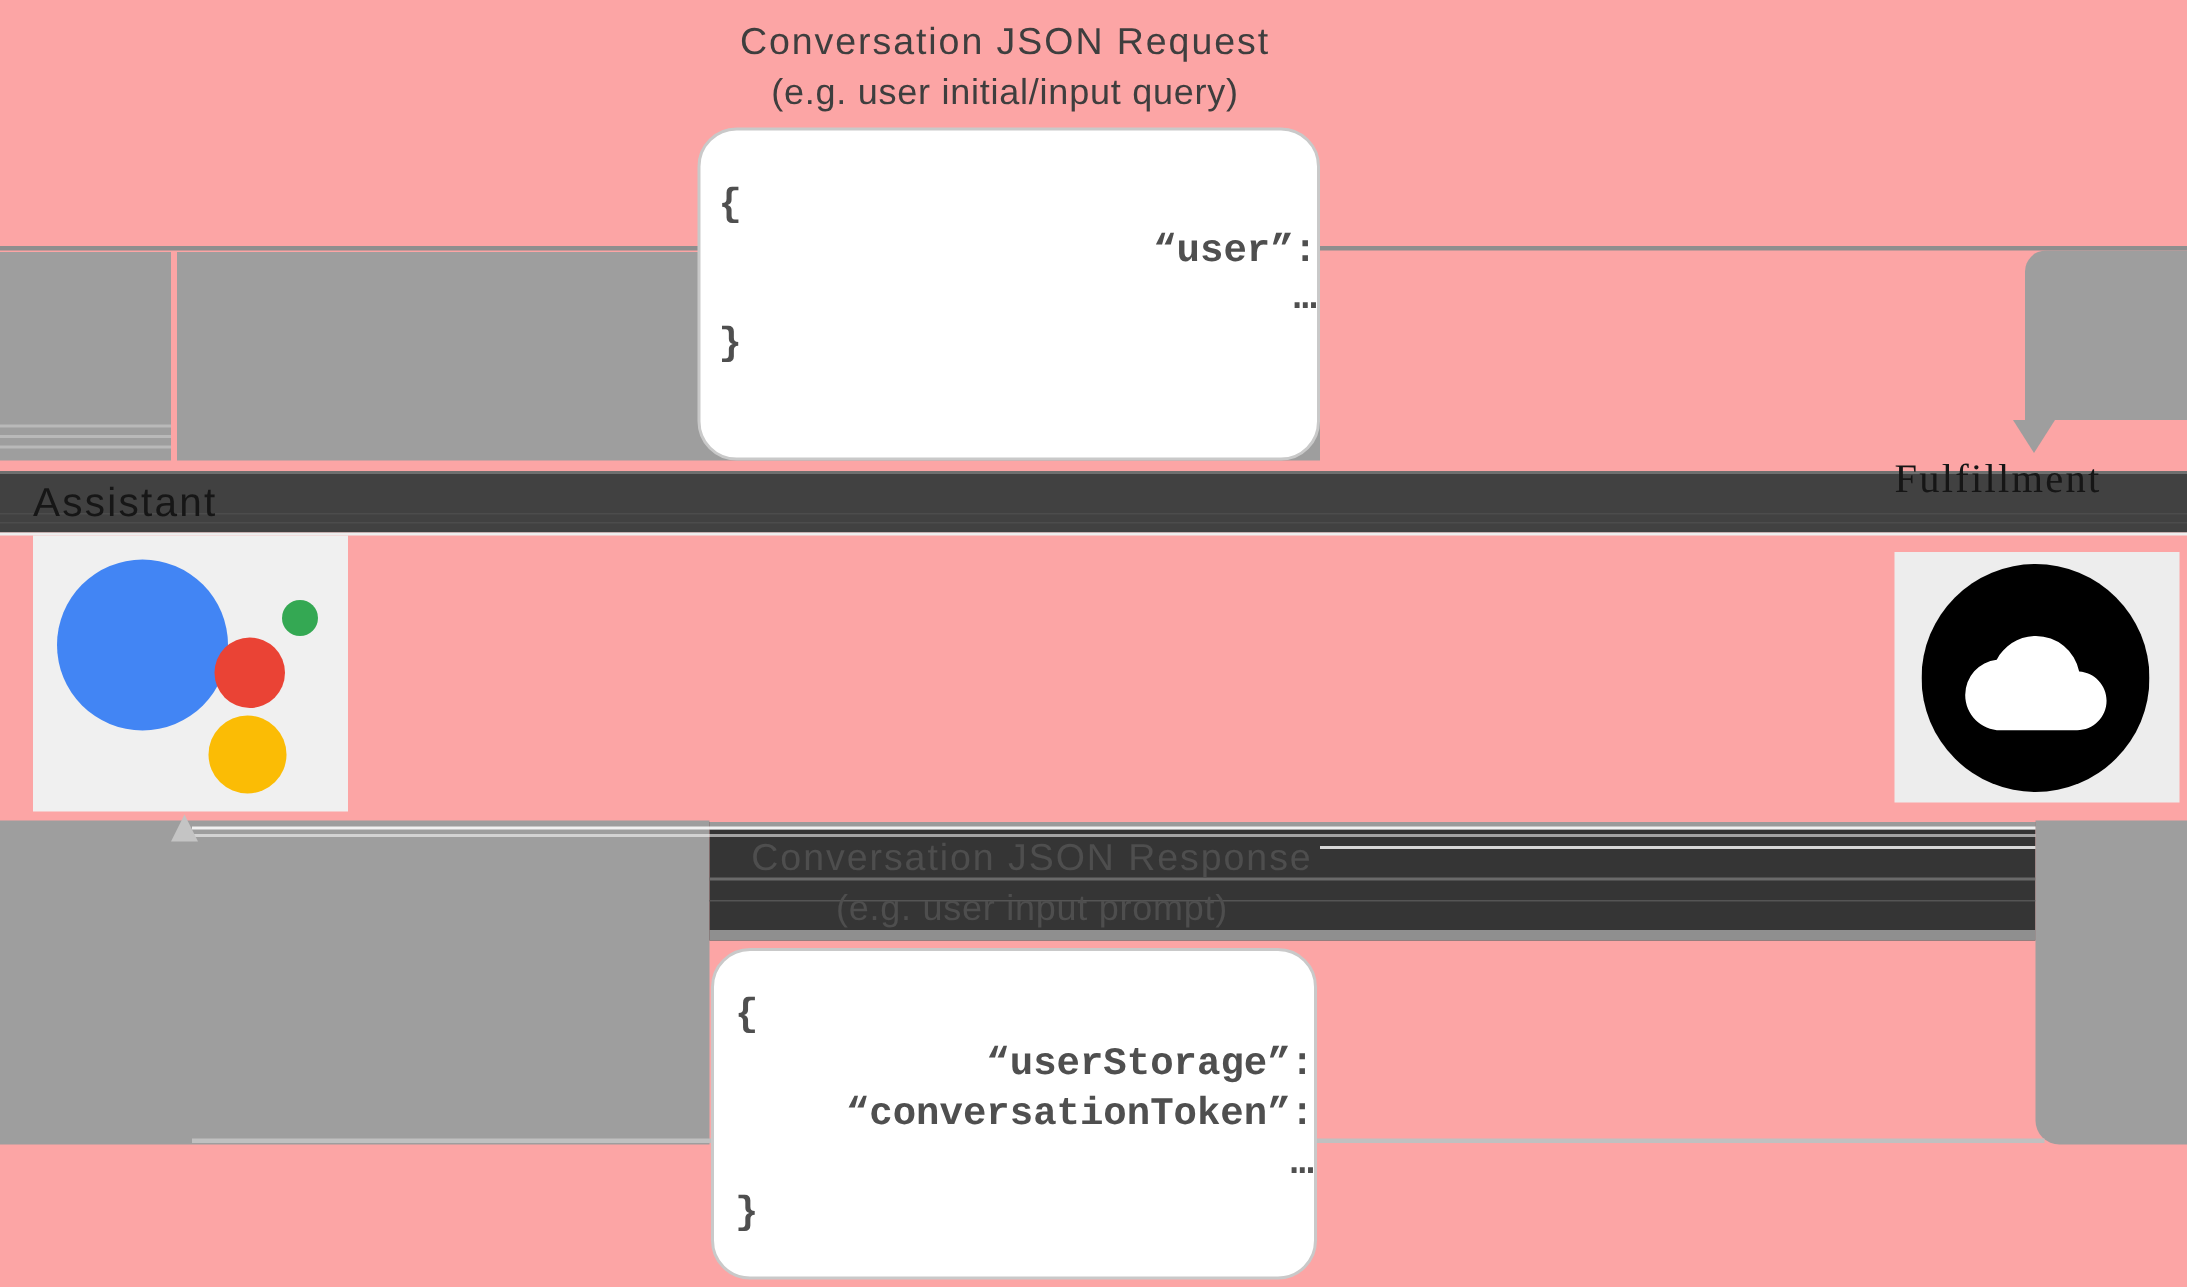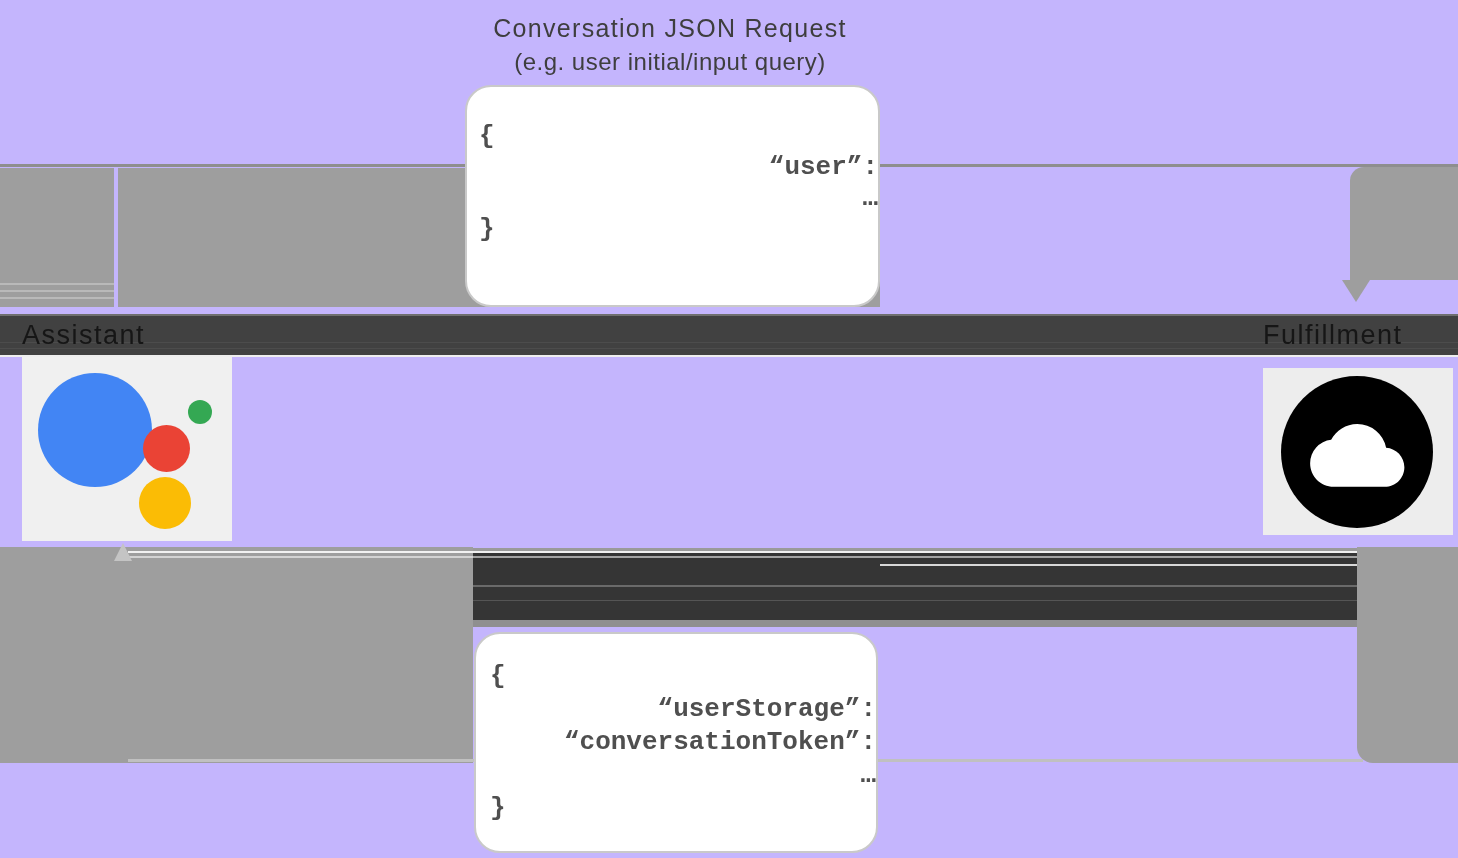--- a/index.html
+++ b/index.html
@@ -1,17 +1,17 @@
 <!DOCTYPE html>
 <html><head>
 <meta charset="utf-8">
 <style>
   html,body{margin:0;padding:0;background:#000;}
   #stage{
-    position:relative;width:1458px;height:858px;background:#c4b5fd;
+    position:relative;width:1458px;height:858px;background:#fca5a5;
     overflow:hidden;font-family:"Liberation Sans",sans-serif;
   }
   .abs{position:absolute;}
 
   
   .caption{color:#3e3e3e;text-align:center;width:620px;}
   .cap1{font-size:25px;letter-spacing:1.3px;font-weight:400;}
   .cap2{font-size:24px;letter-spacing:0.5px;font-weight:400;margin-top:5px;}
 
   
@@ -102,21 +102,21 @@
   </div>
 
   <div class="abs band-topline"></div>
   <div class="abs band">
     <div class="bandline" style="top:26px;"></div>
     <div class="bandline" style="top:32px;"></div>
   </div>
   <div class="abs band-whiteline"></div>
 
   <div class="abs entity-label" style="left:22px;top:320px;width:210px;">Assistant</div>
-  <div class="abs entity-label" style="left:1263px;top:320px;width:190px;">Fulfillment</div>
+  <div class="abs entity-label" style="left:1263px;top:304px;width:190px;font-family:Liberation Serif, serif;">Fulfillment</div>
 
   <div class="abs assistant-box">
     <div>
       <div class="circle" style="left:16px;top:16px;width:114px;height:114px;background:#4285F4;"></div>
       <div class="circle" style="left:166px;top:43px;width:24px;height:24px;background:#34A853;"></div>
       <div class="circle" style="left:121px;top:68px;width:47px;height:47px;background:#EA4335;"></div>
       <div class="circle" style="left:117px;top:120px;width:52px;height:52px;background:#FBBC05;"></div>
     </div>
   </div>
 
@@ -135,20 +135,24 @@
     <div class="stripe" style="top:52px;height:1px;background:#555555;"></div>
     <div class="stripe" style="top:72px;height:7px;background:#8f8f8f;"></div>
   </div>
   <div class="abs slab barR"></div>
   <div class="abs whiteline1"></div>
   <div class="abs whiteline2"></div>
   <div class="abs whiteline3"></div>
   <div class="abs rail-bottom"></div>
   <div class="abs arrow-up"></div>
 
+  <div class="abs caption caption-bottom" style="left:378px;top:558px;">
+    <div class="cap1">Conversation JSON Response</div>
+    <div class="cap2">(e.g. user input prompt)</div>
+  </div>
 
   <div class="abs card card2">
     <div class="codeline">{</div>
     <div class="codeline indent">“userStorage”:</div>
     <div class="codeline indent">“conversationToken”:</div>
     <div class="codeline indent">…</div>
     <div class="codeline">}</div>
   </div>
 
 </div>

